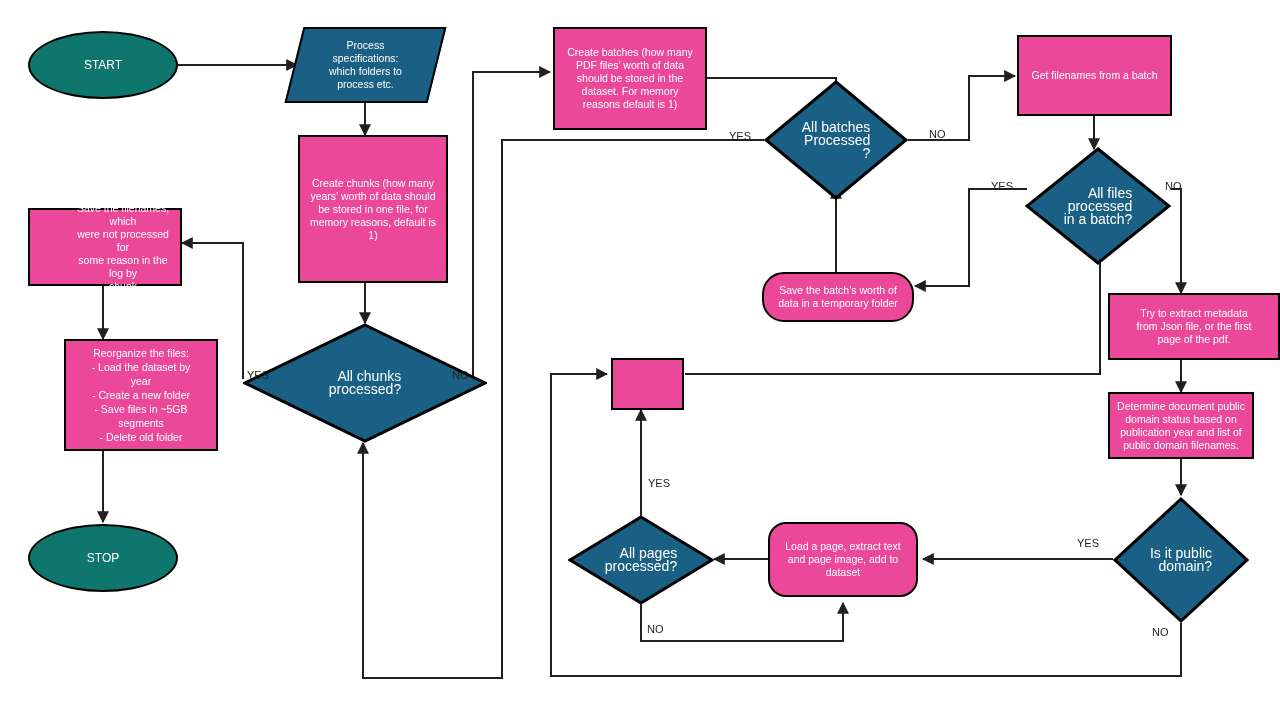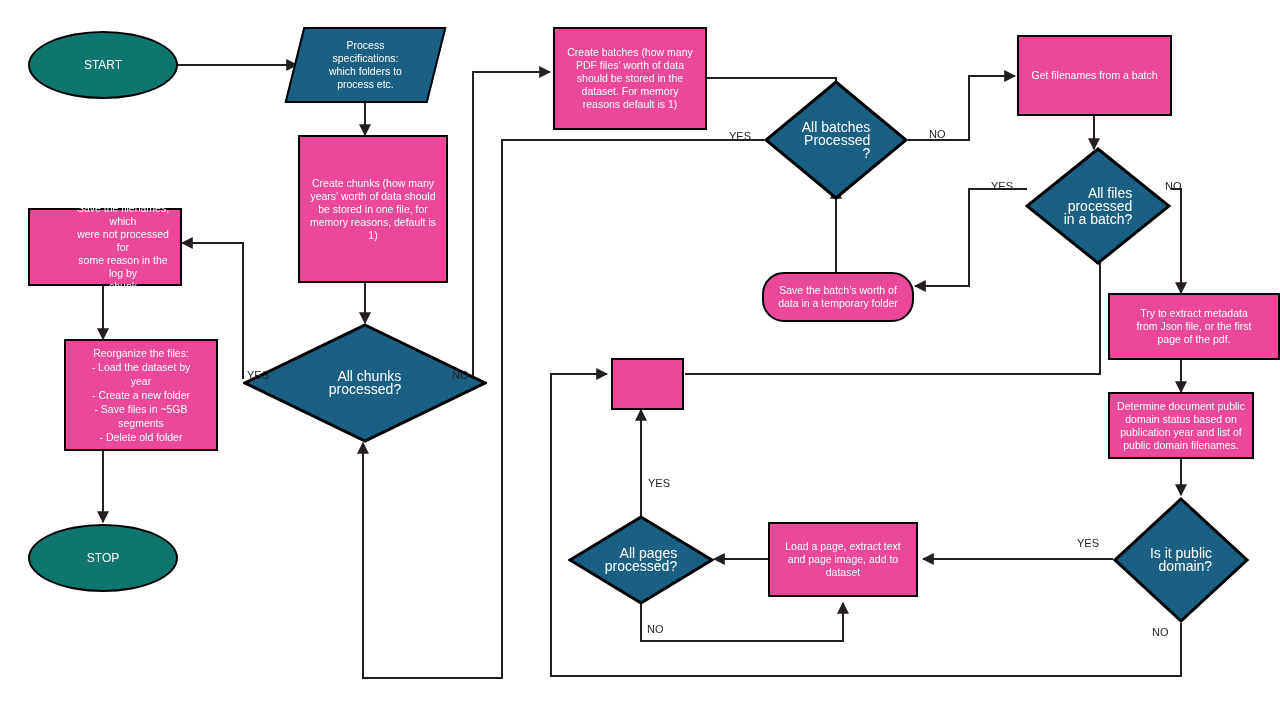--- a/index.html
+++ b/index.html
@@ -252,21 +252,21 @@
   </div>
 
   <div class="decision-wrap" style="left:1113px; top:497px; width:136px; height:126px;">
     <svg class="decision-shape" viewBox="0 0 136 126" preserveAspectRatio="none">
       <polygon points="68,2 134,63 68,124 2,63" fill="#1a6084" stroke="#000000" stroke-width="3"></polygon>
     </svg>
     <div class="decision-label">Is it public
 domain?</div>
   </div>
 
-  <div class="node proc" style="left:768px; top:522px; width:150px; height:75px;">
+  <div class="node proc" style="left:768px; top:522px; width:150px; height:75px;border-radius:18px;">
     <span class="txt">Load a page, extract text
 and page image, add to
 dataset</span>
   </div>
 
   <div class="decision-wrap" style="left:568px; top:515px; width:146px; height:90px;">
     <svg class="decision-shape" viewBox="0 0 146 90" preserveAspectRatio="none">
       <polygon points="73,2 144,45 73,88 2,45" fill="#1a6084" stroke="#000000" stroke-width="3"></polygon>
     </svg>
     <div class="decision-label">All pages

